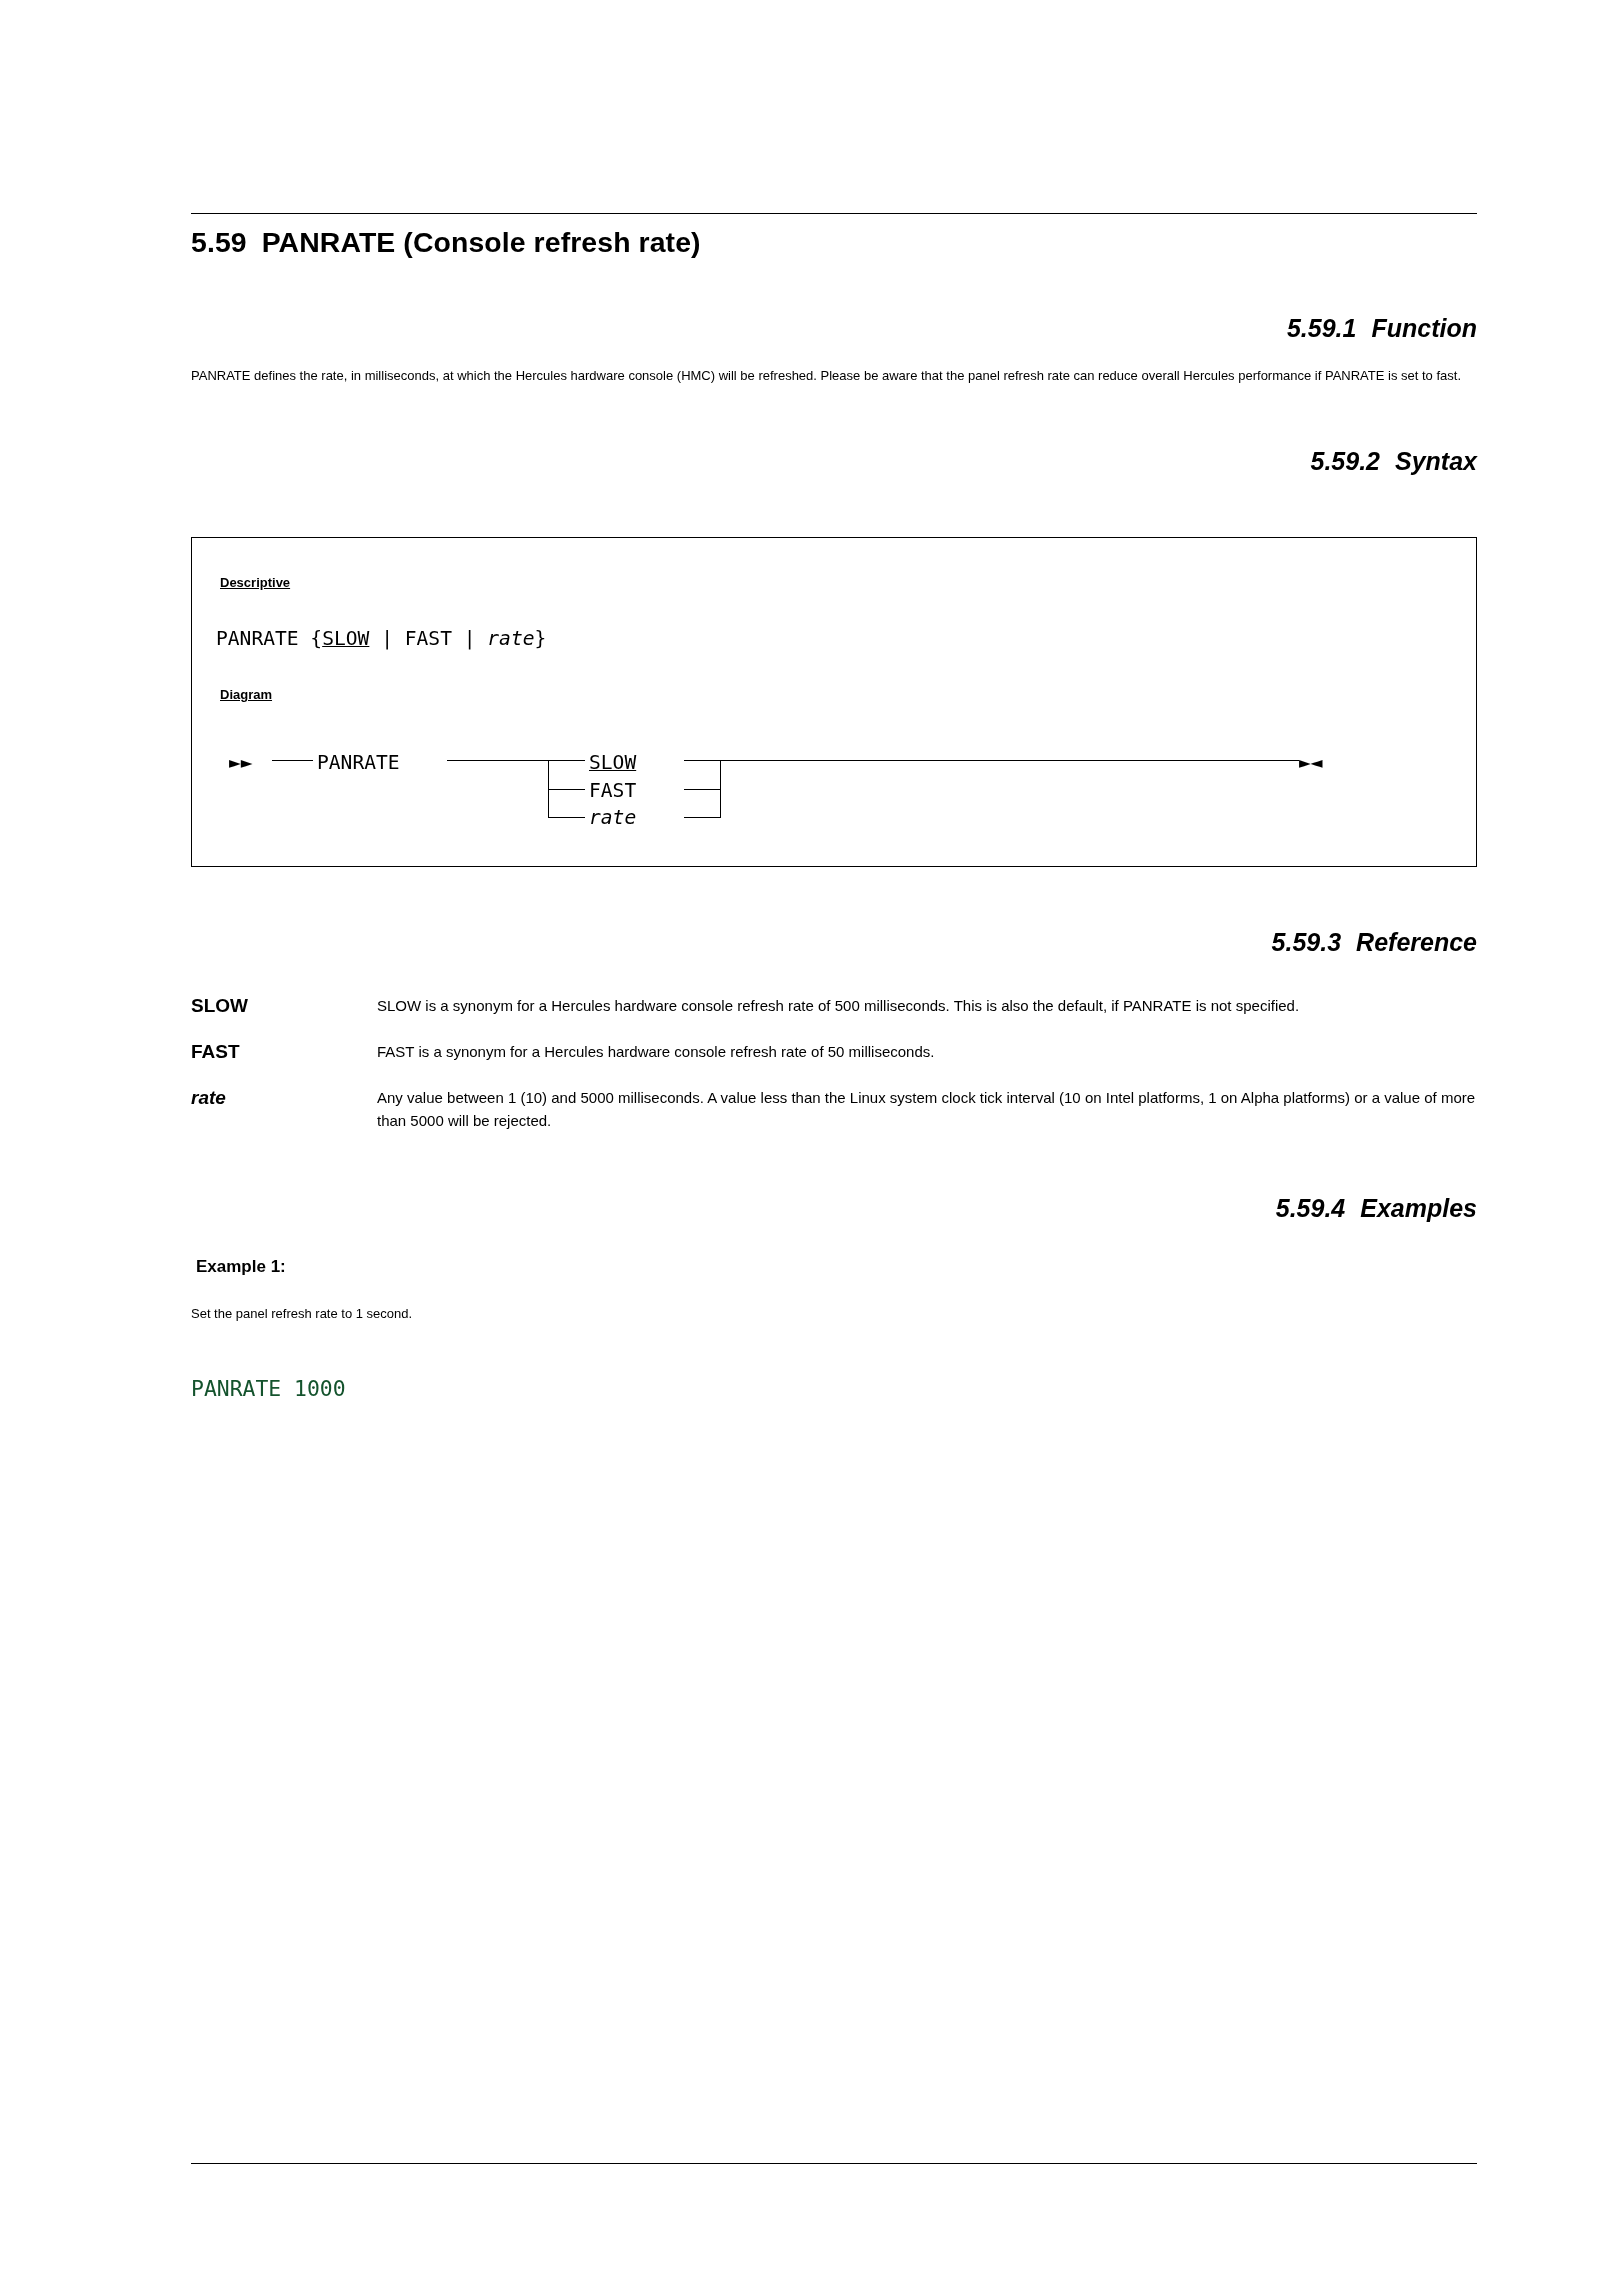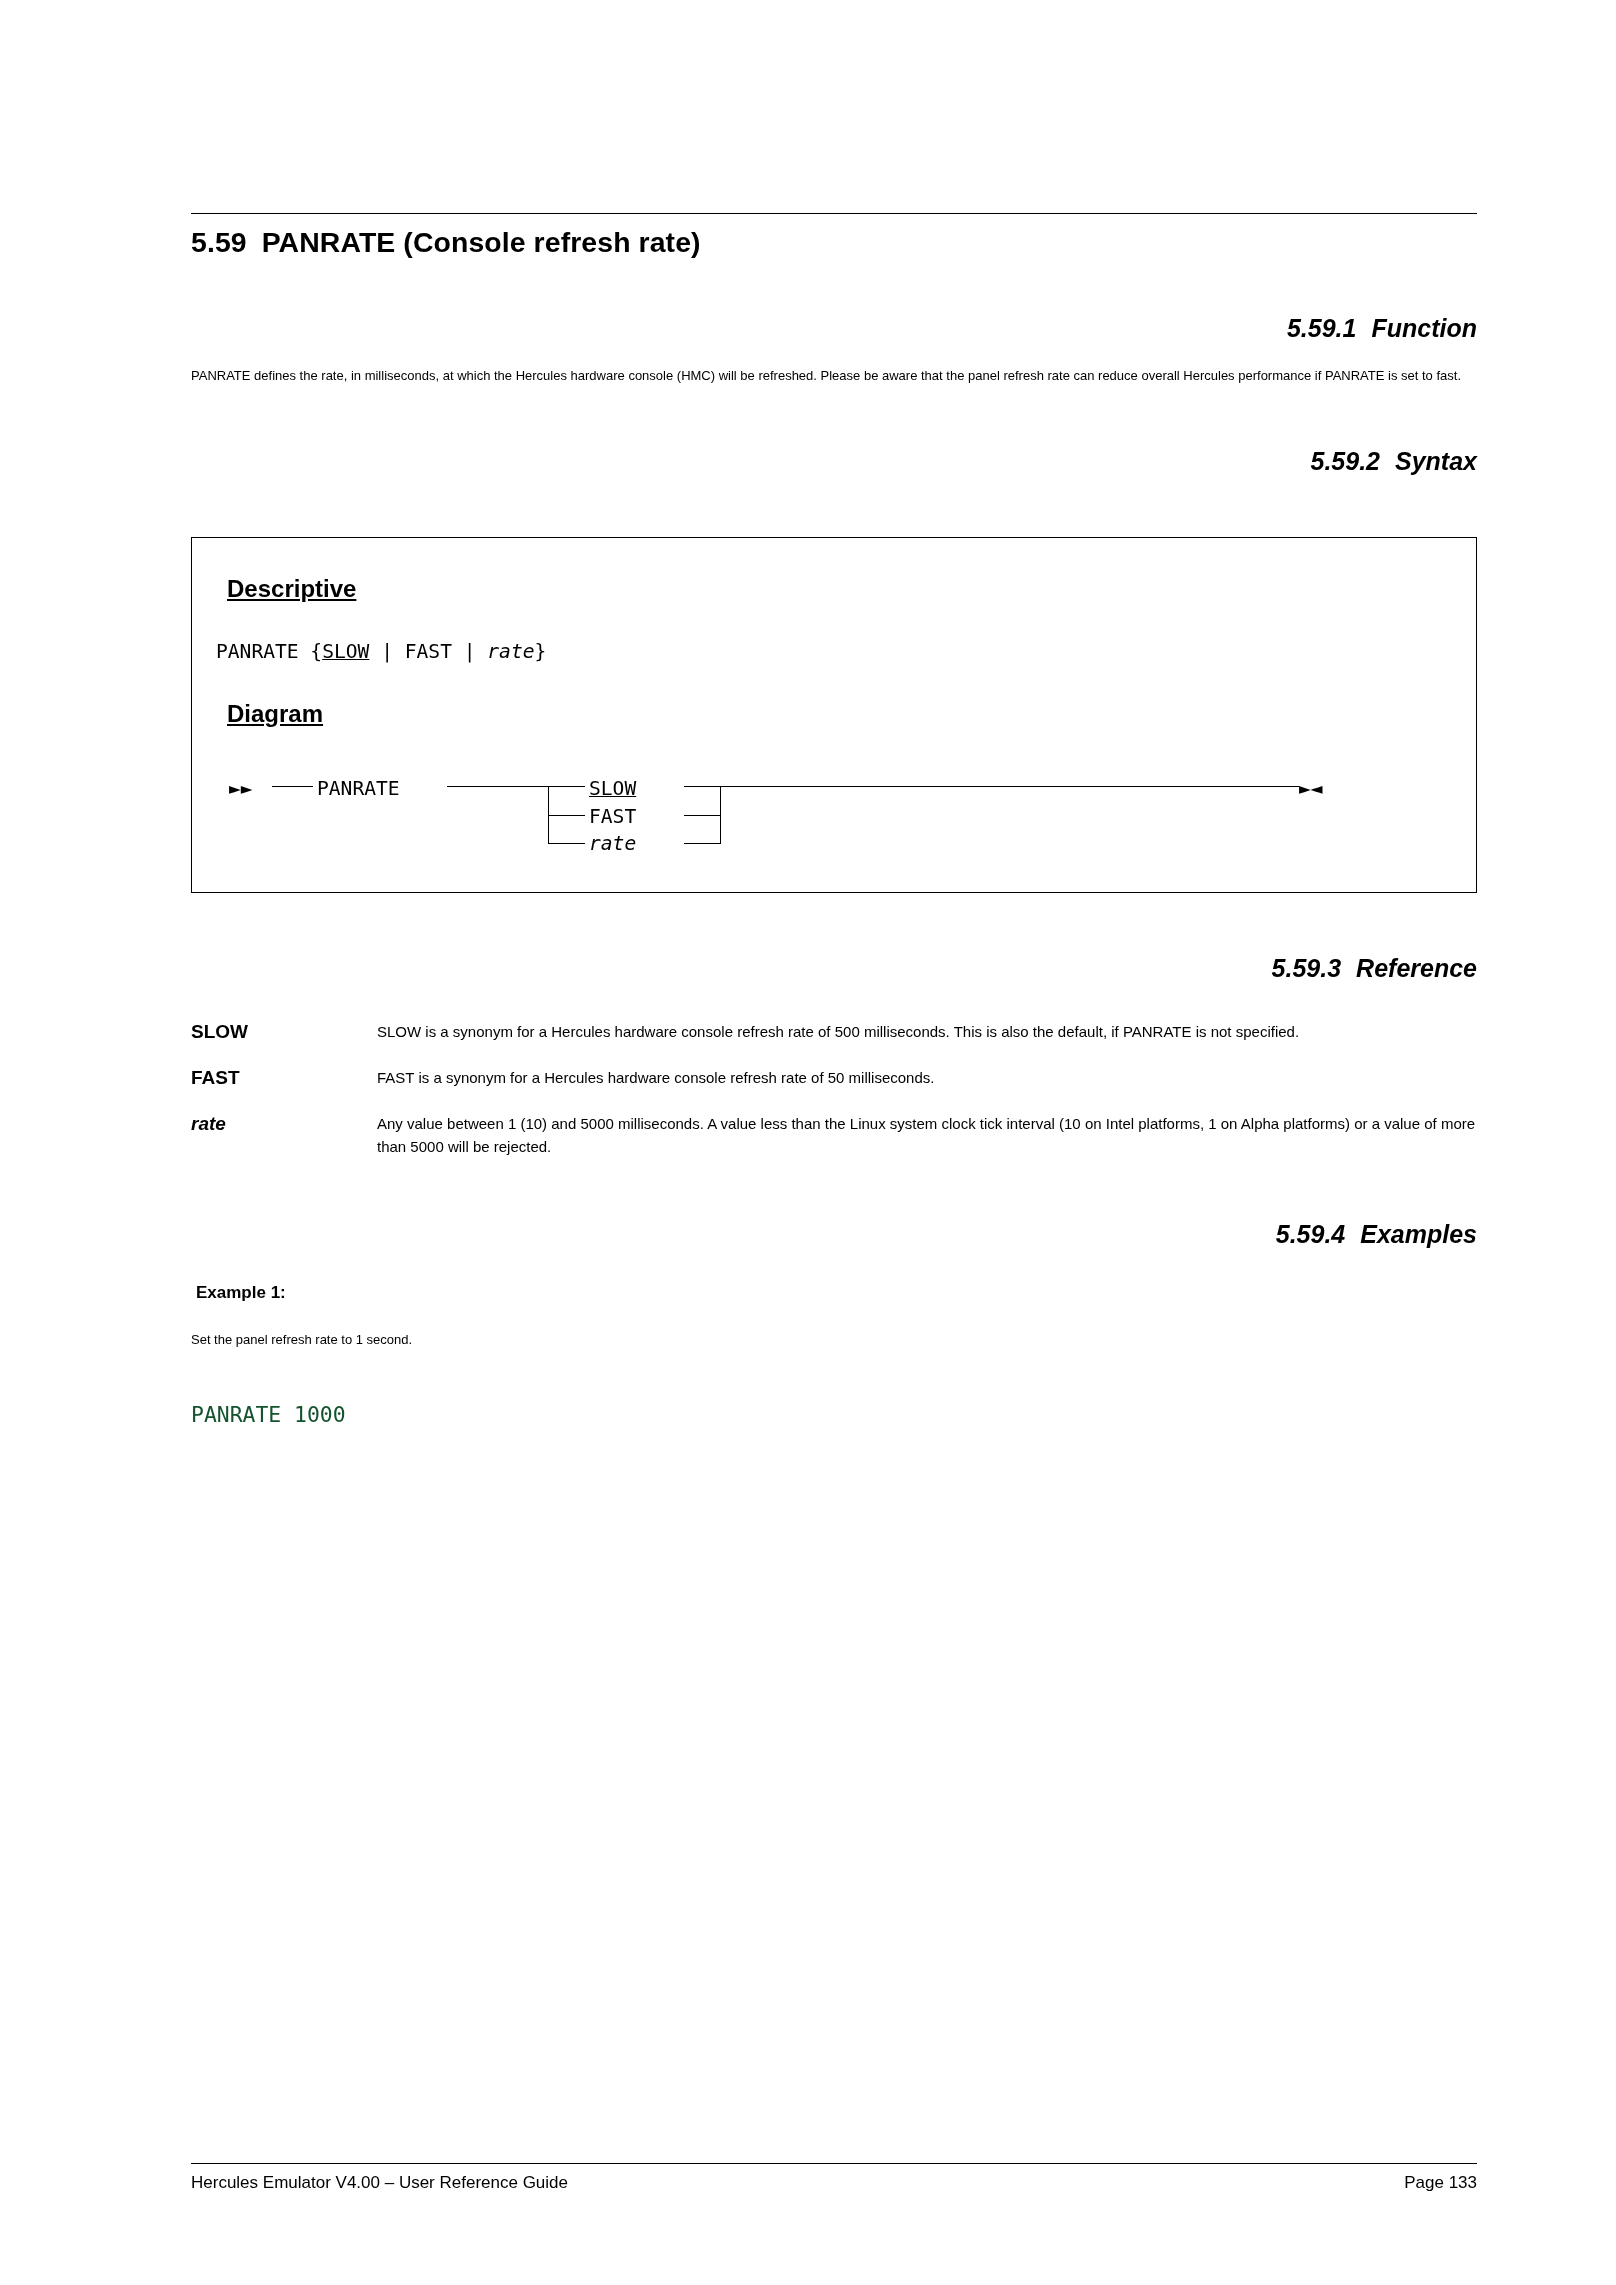--- a/index.html
+++ b/index.html
@@ -68,24 +68,24 @@
 
   
   .syntax-box {
     border: 1.4px solid #000;
     box-sizing: border-box;
     width: 1286px;
     padding: 37px 0 37px 0;
   }
   .syntax-inner { padding: 0 24px 0 24px; }
   .syntax-label {
-    font-size: 24px;
+    font-size: 13px;
     font-weight: bold;
     text-decoration: underline;
-    margin: 0 0 0 11px;
+    margin: 0 0 0 4px;
   }
   .mono {
     font-family: "DejaVu Sans Mono", monospace;
     font-size: 19.6px;
     white-space: pre;
   }
   .u { text-decoration: underline; }
   .it { font-style: italic; }
 
   
@@ -276,20 +276,16 @@
     <p class="body-text">Set the panel refresh rate to 1 second.</p>
 
     <div class="sp-56"></div>
 
     <p class="code-block">PANRATE 1000</p>
 
   </div>
 
   <div class="footer">
     <div class="footer-rule"></div>
-    <div class="footer-row">
-      <span>Hercules Emulator V4.00 – User Reference Guide</span>
-      <span>Page 133</span>
-    </div>
   </div>
 
 </div>
 
 
 </body></html>

